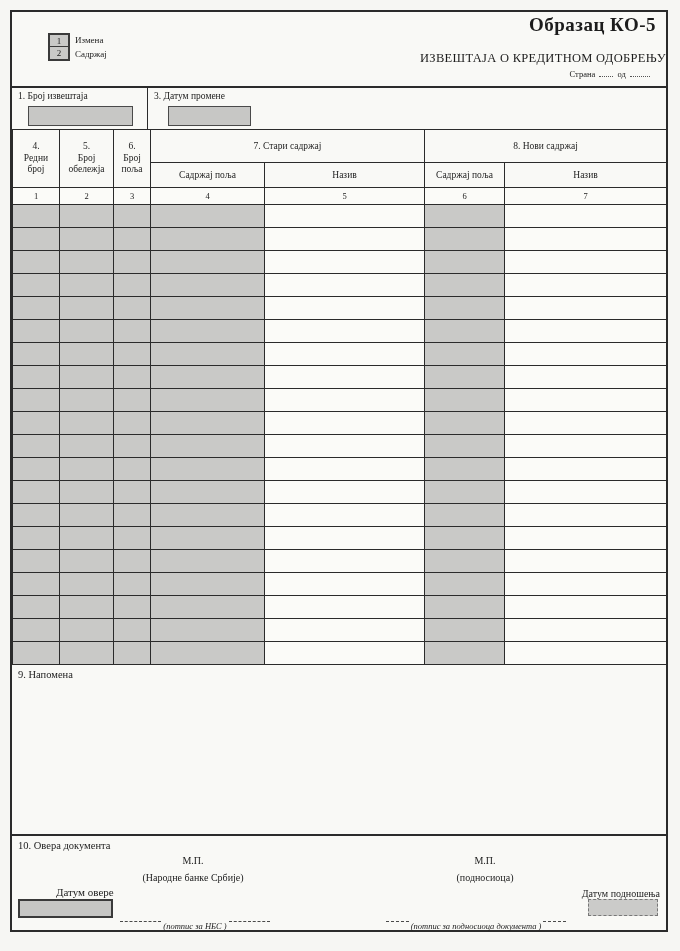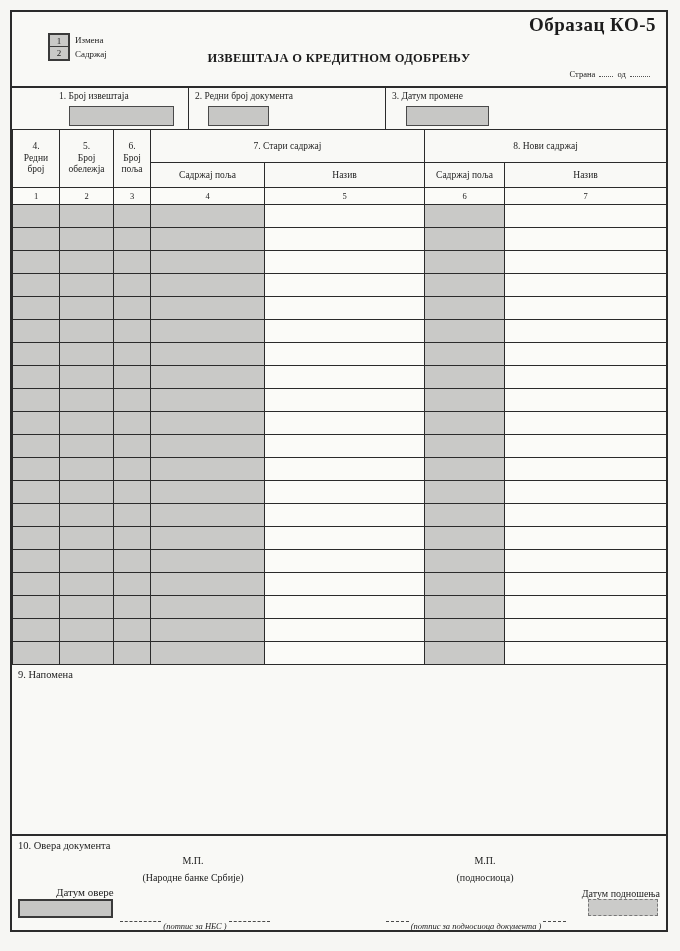--- a/index.html
+++ b/index.html
@@ -25,28 +25,28 @@
   .legend-cell {
     width:20px; height:13px; background:#c9c9c7;
     border:1px solid #3a3a3a; display:flex; align-items:center; justify-content:center;
     font-size:9px;
   }
   .legend-cell + .legend-cell { border-top:none; }
   .legend-label { position:absolute; left:63px; font-size:9px; }
   .legend-label.l1 { top:23px; }
   .legend-label.l2 { top:37px; }
   .main-title {
-    position:absolute; left:0; right:0; top:39px; text-align:center;
-    font-size:12.5px; font-weight:bold; letter-spacing:.3px;
+    position:absolute; left:0; right:0; top:39px; text-align:right;
+    font-size:12.5px; font-weight:normal; letter-spacing:.3px;
   }
   .page-line { position:absolute; right:14px; top:56px; font-size:8.5px;padding-left:30px; }
   .blank { display:inline-block; border-bottom:1px dotted #555; height:9px; vertical-align:baseline; margin:0 2px; }
   .blank.w1 { width:14px; } .blank.w2 { width:20px; }
   
-  .fields-row { display:flex; height:43px; border-top:2px solid #2b2b2b;padding-left:41px; }
+  .fields-row { display:flex; height:43px; border-top:2px solid #2b2b2b; }
   .field-cell { position:relative; border-right:1.5px solid #2b2b2b; }
   .field-cell:last-child { border-right:none; }
   .fc1 { width:136px; } .fc2 { width:197px; } .fc3 { flex:1; }
   .field-label { position:absolute; left:6px; top:3px; font-size:9.5px; }
   .field-box { position:absolute; background:#c7c7c5; border:1px solid #4a4a4a; height:20px; top:18px; }
   .fc1 .field-box { left:16px; width:105px; }
   .fc2 .field-box { left:19px; width:61px; }
   .fc3 .field-box { left:20px; width:83px; }
   
   table.grid { border-collapse:collapse; table-layout:fixed; width:654px; margin:0 auto; }
@@ -103,24 +103,20 @@
       <span>Страна</span>
       <span class="blank w1"></span>
       <span>од</span>
       <span class="blank w2"></span>
     </div>
   </div>
 
   <div class="fields-row">
     <div class="field-cell fc1">
       <div class="field-label">1. Број извештаја</div>
-      <div class="field-box"></div>
-    </div>
-    <div class="field-cell fc2">
-      <div class="field-label">2. Редни број документа</div>
       <div class="field-box"></div>
     </div>
     <div class="field-cell fc3">
       <div class="field-label">3. Датум промене</div>
       <div class="field-box"></div>
     </div>
   </div>
 
   <table class="grid">
     <colgroup>

